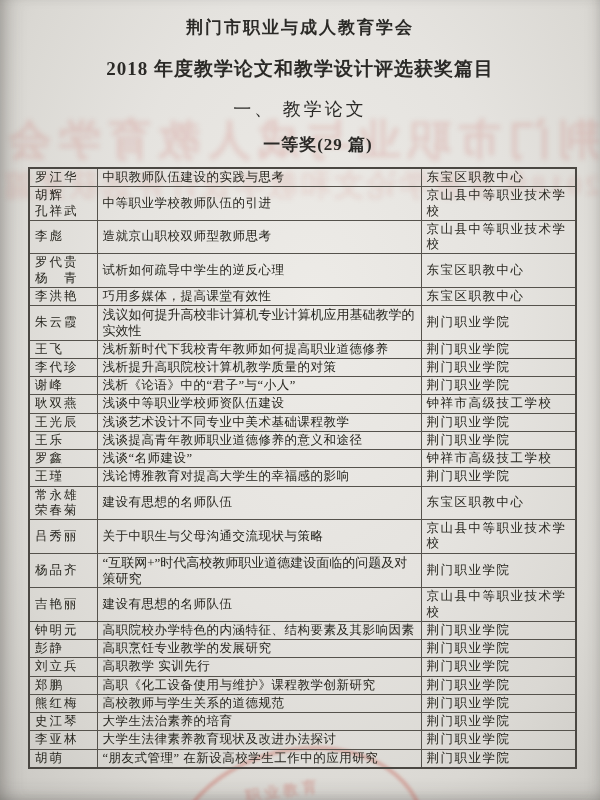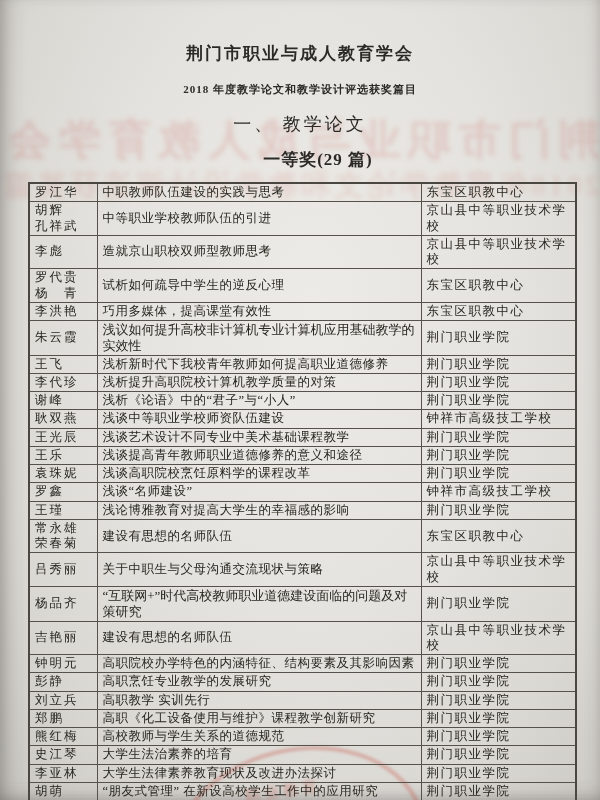--- a/index.html
+++ b/index.html
@@ -8,22 +8,22 @@
     background:#b9b7b2;
     font-family:"Liberation Serif","DejaVu Serif",serif;
   }
   .page{
     position:relative;width:600px;height:800px;overflow:hidden;
     background:radial-gradient(ellipse at 52% 38%, #edebe7 0%, #e5e3df 45%, #dad8d3 75%, #c9c7c2 100%);
     box-shadow:inset 18px 0 22px -16px rgba(60,58,54,.45), inset -10px 0 18px -14px rgba(60,58,54,.35), inset 0 -14px 20px -14px rgba(60,58,54,.35);
     color:#2b2a27;
   }
   .hdr{text-align:center;position:relative;z-index:3;}
-  .org-title{padding-top:42px;font-size:17px;font-weight:bold;letter-spacing:2px;}
-  .doc-title{margin-top:17px;font-size:11px;font-weight:bold;letter-spacing:1px;}
+  .org-title{padding-top:16px;font-size:17px;font-weight:bold;letter-spacing:2px;}
+  .doc-title{margin-top:17px;font-size:19px;font-weight:bold;letter-spacing:1px;}
   .section-title{margin-top:15px;font-size:18px;font-weight:normal;letter-spacing:3px;}
   .award-title{margin-top:12px;font-size:17px;font-weight:bold;letter-spacing:1px;padding-left:36px;}
   table.awards{
     position:relative;z-index:3;
     border-collapse:collapse;
     margin:11px 25px 0 28px;
     width:547px;
     table-layout:fixed;
   }
   table.awards td{
@@ -147,25 +147,20 @@
       <td class="author">王光辰</td>
       <td class="title">浅谈艺术设计不同专业中美术基础课程教学</td>
       <td class="inst">荆门职业学院</td>
     </tr>
         <tr>
       <td class="author">王乐</td>
       <td class="title">浅谈提高青年教师职业道德修养的意义和途径</td>
       <td class="inst">荆门职业学院</td>
     </tr>
         <tr>
-      <td class="author">袁珠妮</td>
-      <td class="title">浅谈高职院校烹饪原料学的课程改革</td>
-      <td class="inst">荆门职业学院</td>
-    </tr>
-        <tr>
       <td class="author">罗鑫</td>
       <td class="title">浅谈“名师建设”</td>
       <td class="inst">钟祥市高级技工学校</td>
     </tr>
         <tr>
       <td class="author">王瑾</td>
       <td class="title">浅论博雅教育对提高大学生的幸福感的影响</td>
       <td class="inst">荆门职业学院</td>
     </tr>
         <tr>

